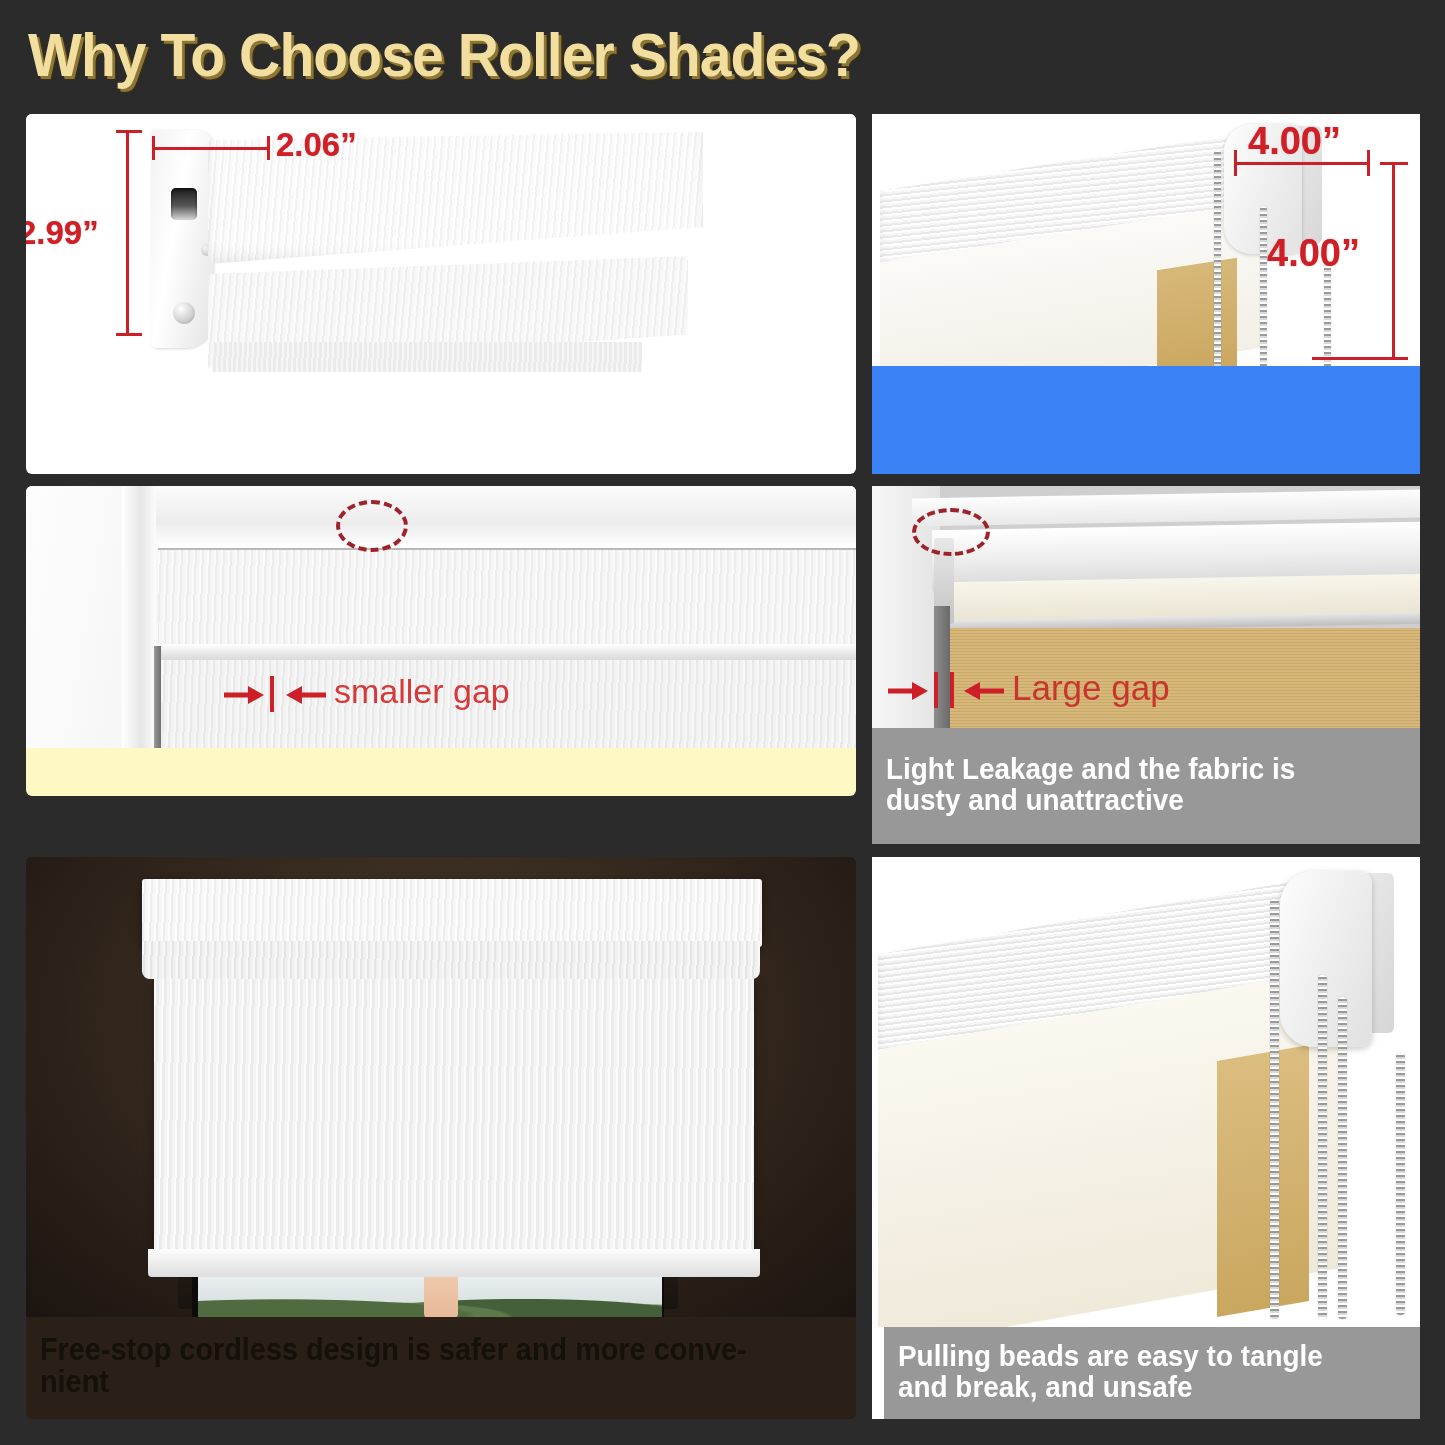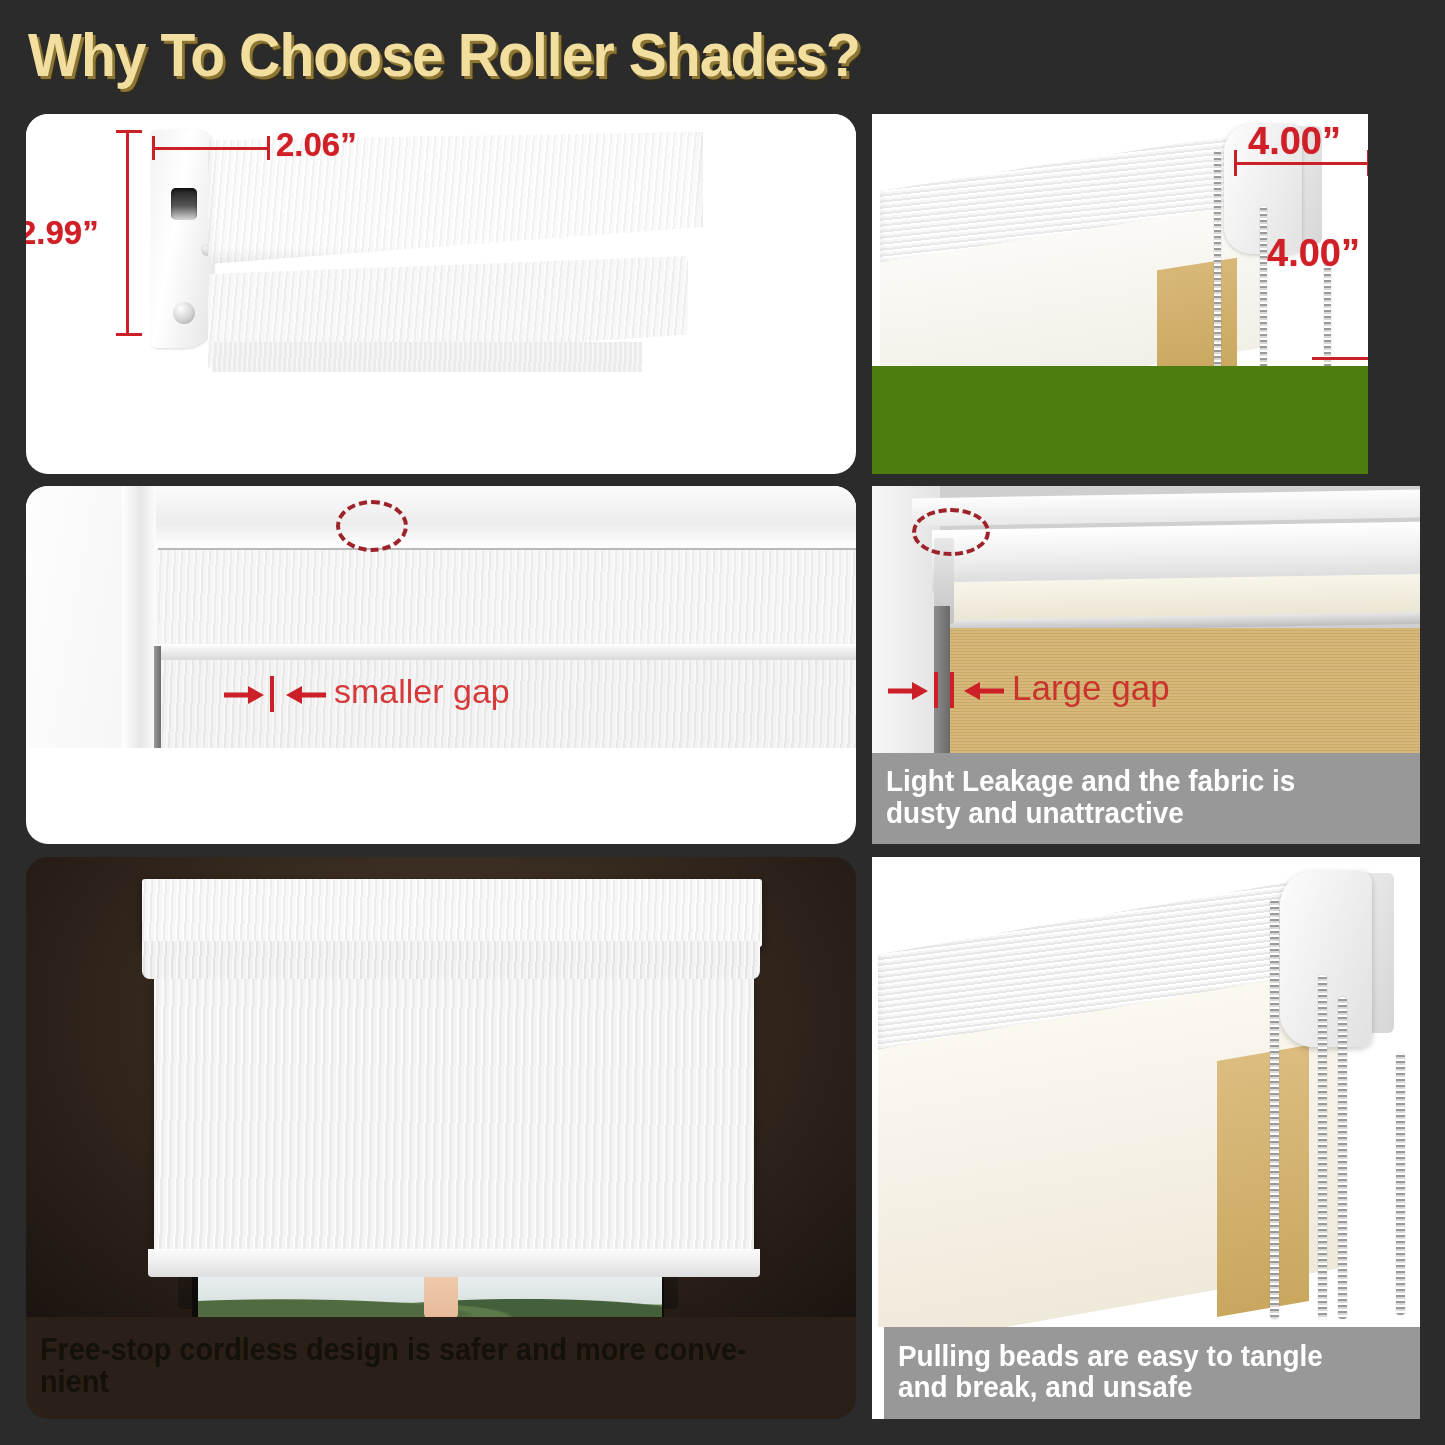--- a/index.html
+++ b/index.html
@@ -26,21 +26,21 @@
     transform: scaleX(0.92);
     transform-origin: left center;
     white-space: nowrap;
     line-height: 1.05;
   }
 
   
   .grid { position: absolute; inset: 0; }
 
   .panel { position: absolute; overflow: hidden; }
-  .panel.rounded { border-radius: 22px; }
+  .panel.rounded { border-radius: 6px; }
   .panel .photo {
     position: absolute;
     left: 0; right: 0; top: 0;
     overflow: hidden;
   }
 
   
   .caption {
     position: absolute;
     left: 0; right: 0; bottom: 0;
@@ -65,36 +65,36 @@
   .caption.gray { background: #989898; }
   .caption.gray p { color: #ffffff; font-size: 30px; }
 
   
   #panel-1 { left: 26px; top: 114px; width: 830px; height: 360px;
              background: #ffffff; }
   #panel-1 .photo { height: 258px; background: #ffffff; }
   #panel-1 .caption { height: 102px; }
 
   
-  #panel-2 { left: 872px; top: 114px; width: 496px; height: 360px;
-             background: #4d7c0f; }
+  #panel-2 { left: 872px; top: 114px; width: 548px; height: 360px;
+             background: #3b82f6; }
   #panel-2 .photo { height: 252px; background: #ffffff; }
   #panel-2 .caption { height: 108px; padding-top: 2px; }
 
   
-  #panel-3 { left: 26px; top: 486px; width: 830px; height: 358px;
-             background: #ffffff; }
+  #panel-3 { left: 26px; top: 486px; width: 830px; height: 310px;
+             background: #fef9c3; }
   #panel-3 .photo { height: 262px; }
   #panel-3 .caption { height: 96px; }
 
   
   #panel-4 { left: 872px; top: 486px; width: 548px; height: 358px;
              background: #c9c9c9; }
   #panel-4 .photo { height: 268px; padding-left: 13px; }
-  #panel-4 .caption { height: 91px; }
+  #panel-4 .caption { height: 116px; }
 
   
   #panel-5 { left: 26px; top: 857px; width: 830px; height: 562px;
              background: #2a2018; }
   #panel-5 .photo { height: 460px; }
   #panel-5 .caption { height: 102px; }
 
   
   #panel-6 { left: 872px; top: 857px; width: 548px; height: 562px;
              background: #ffffff; }

